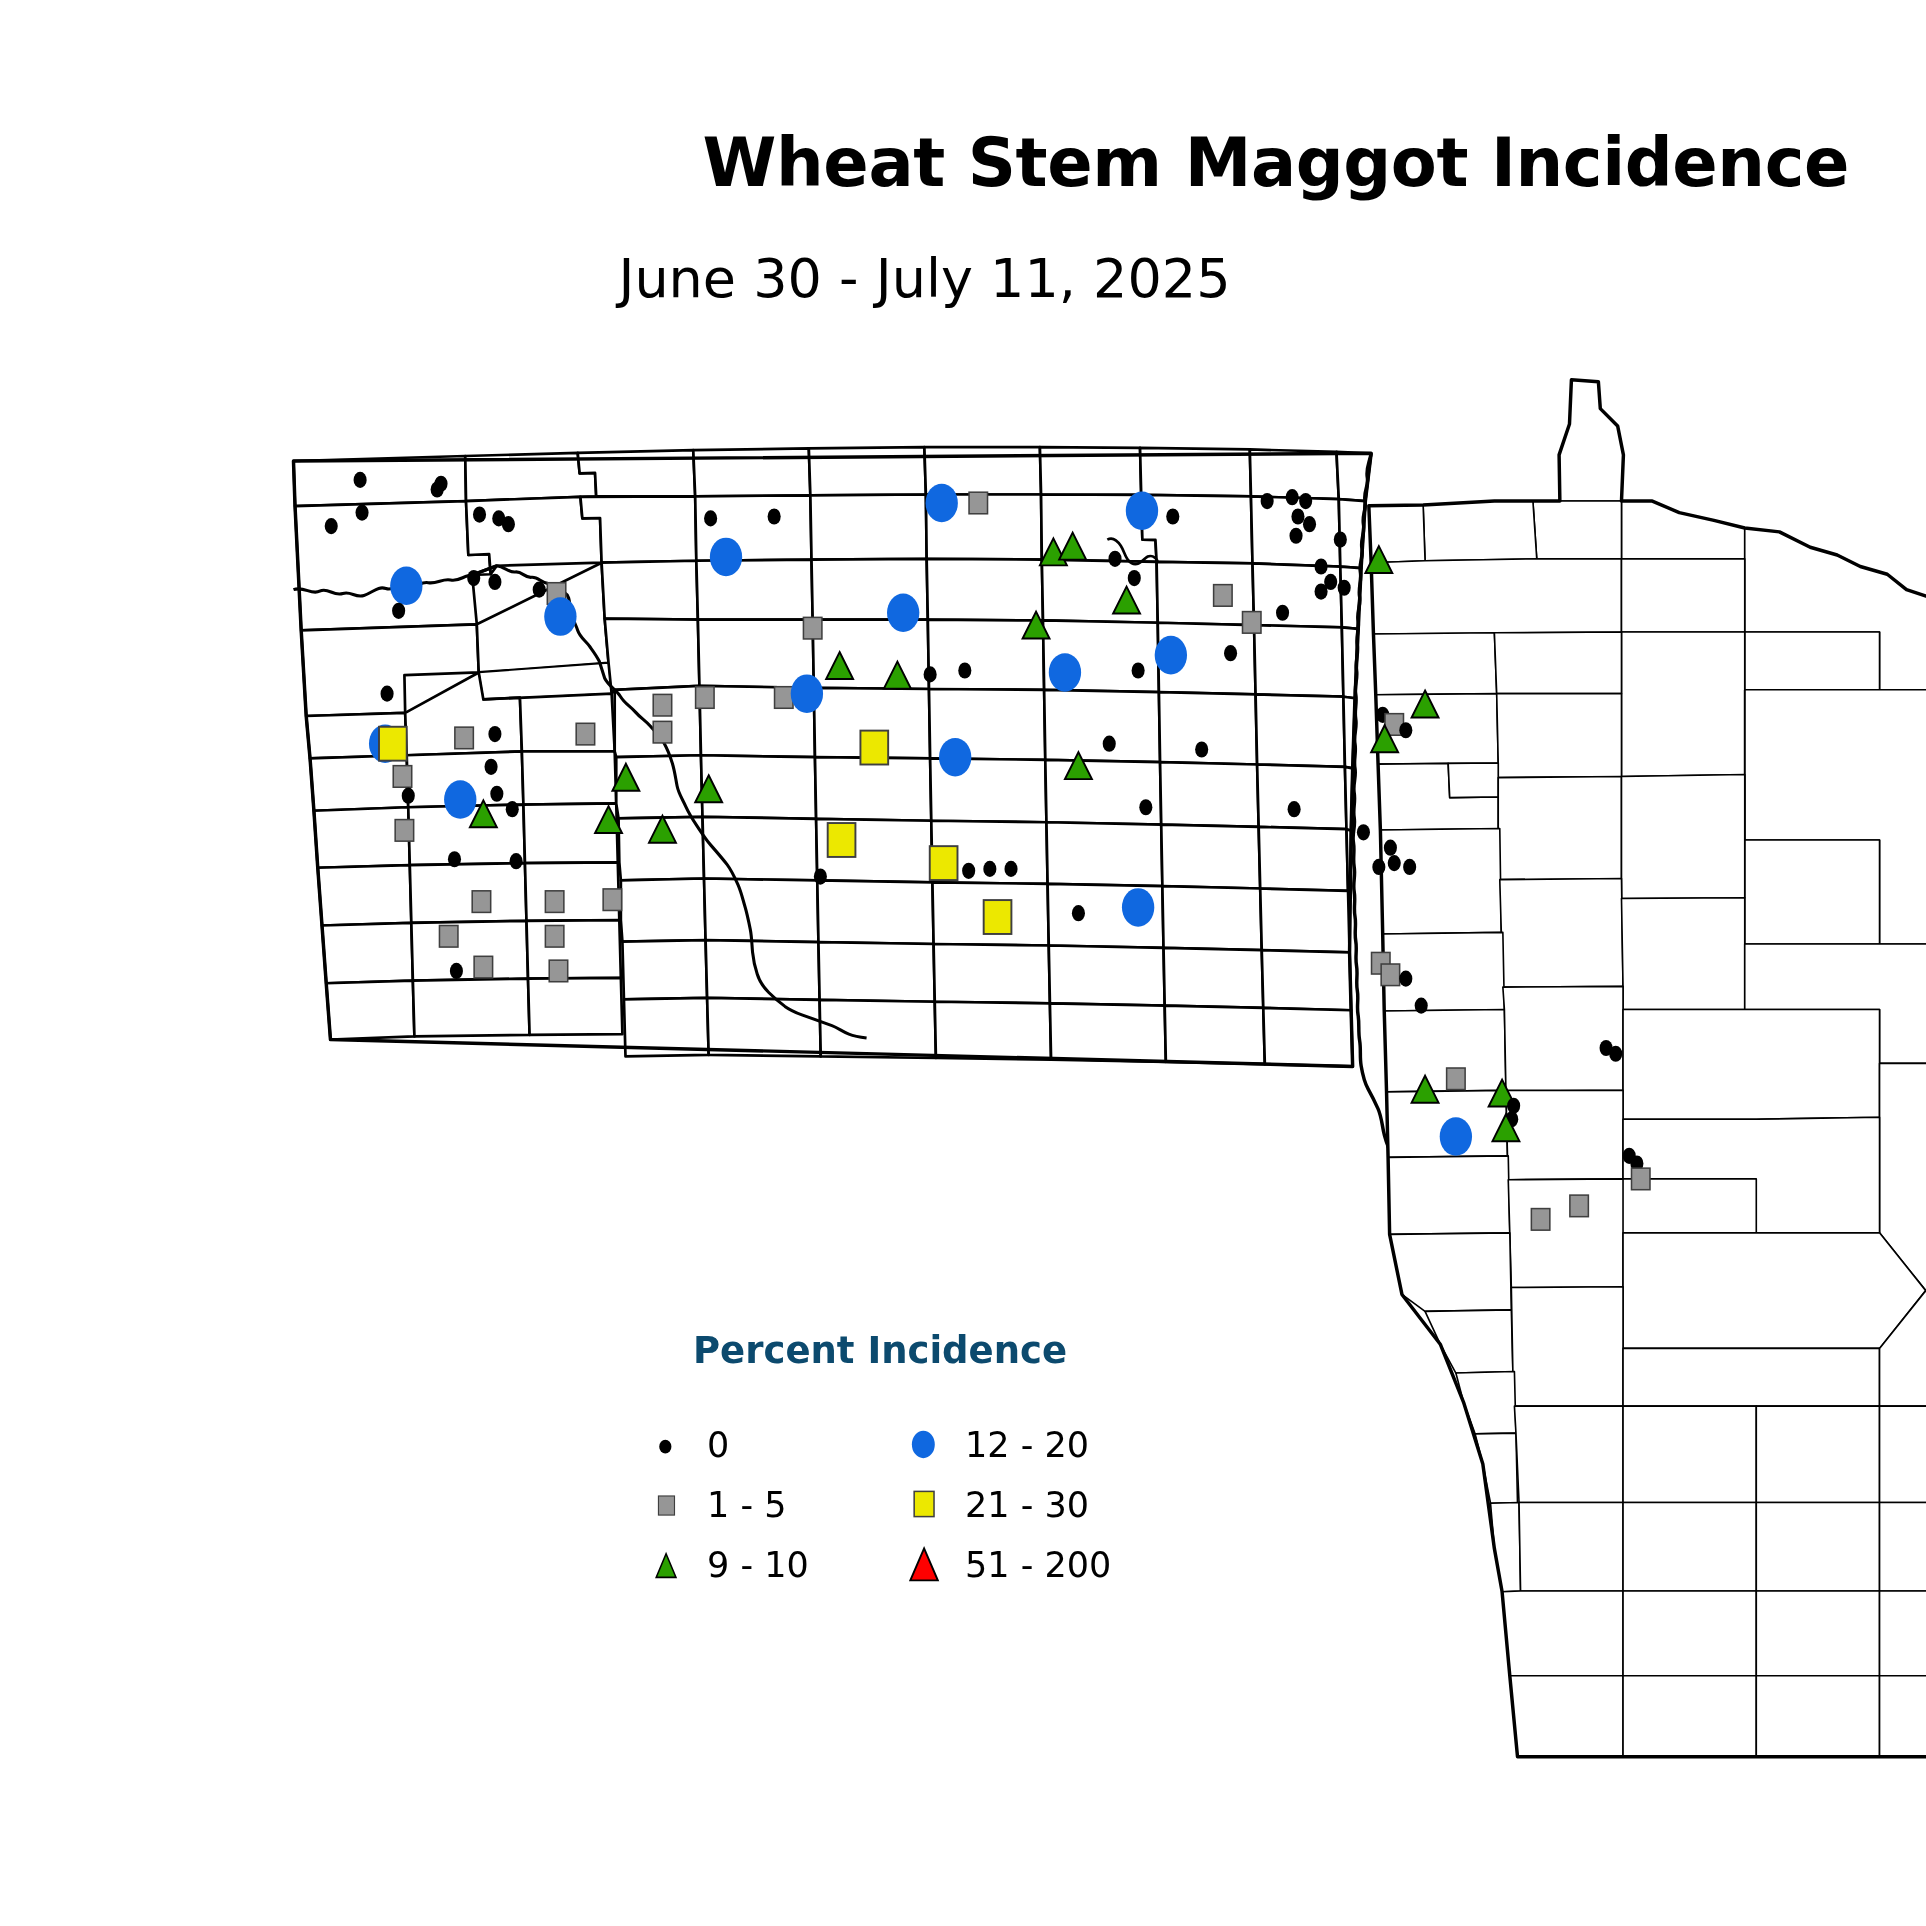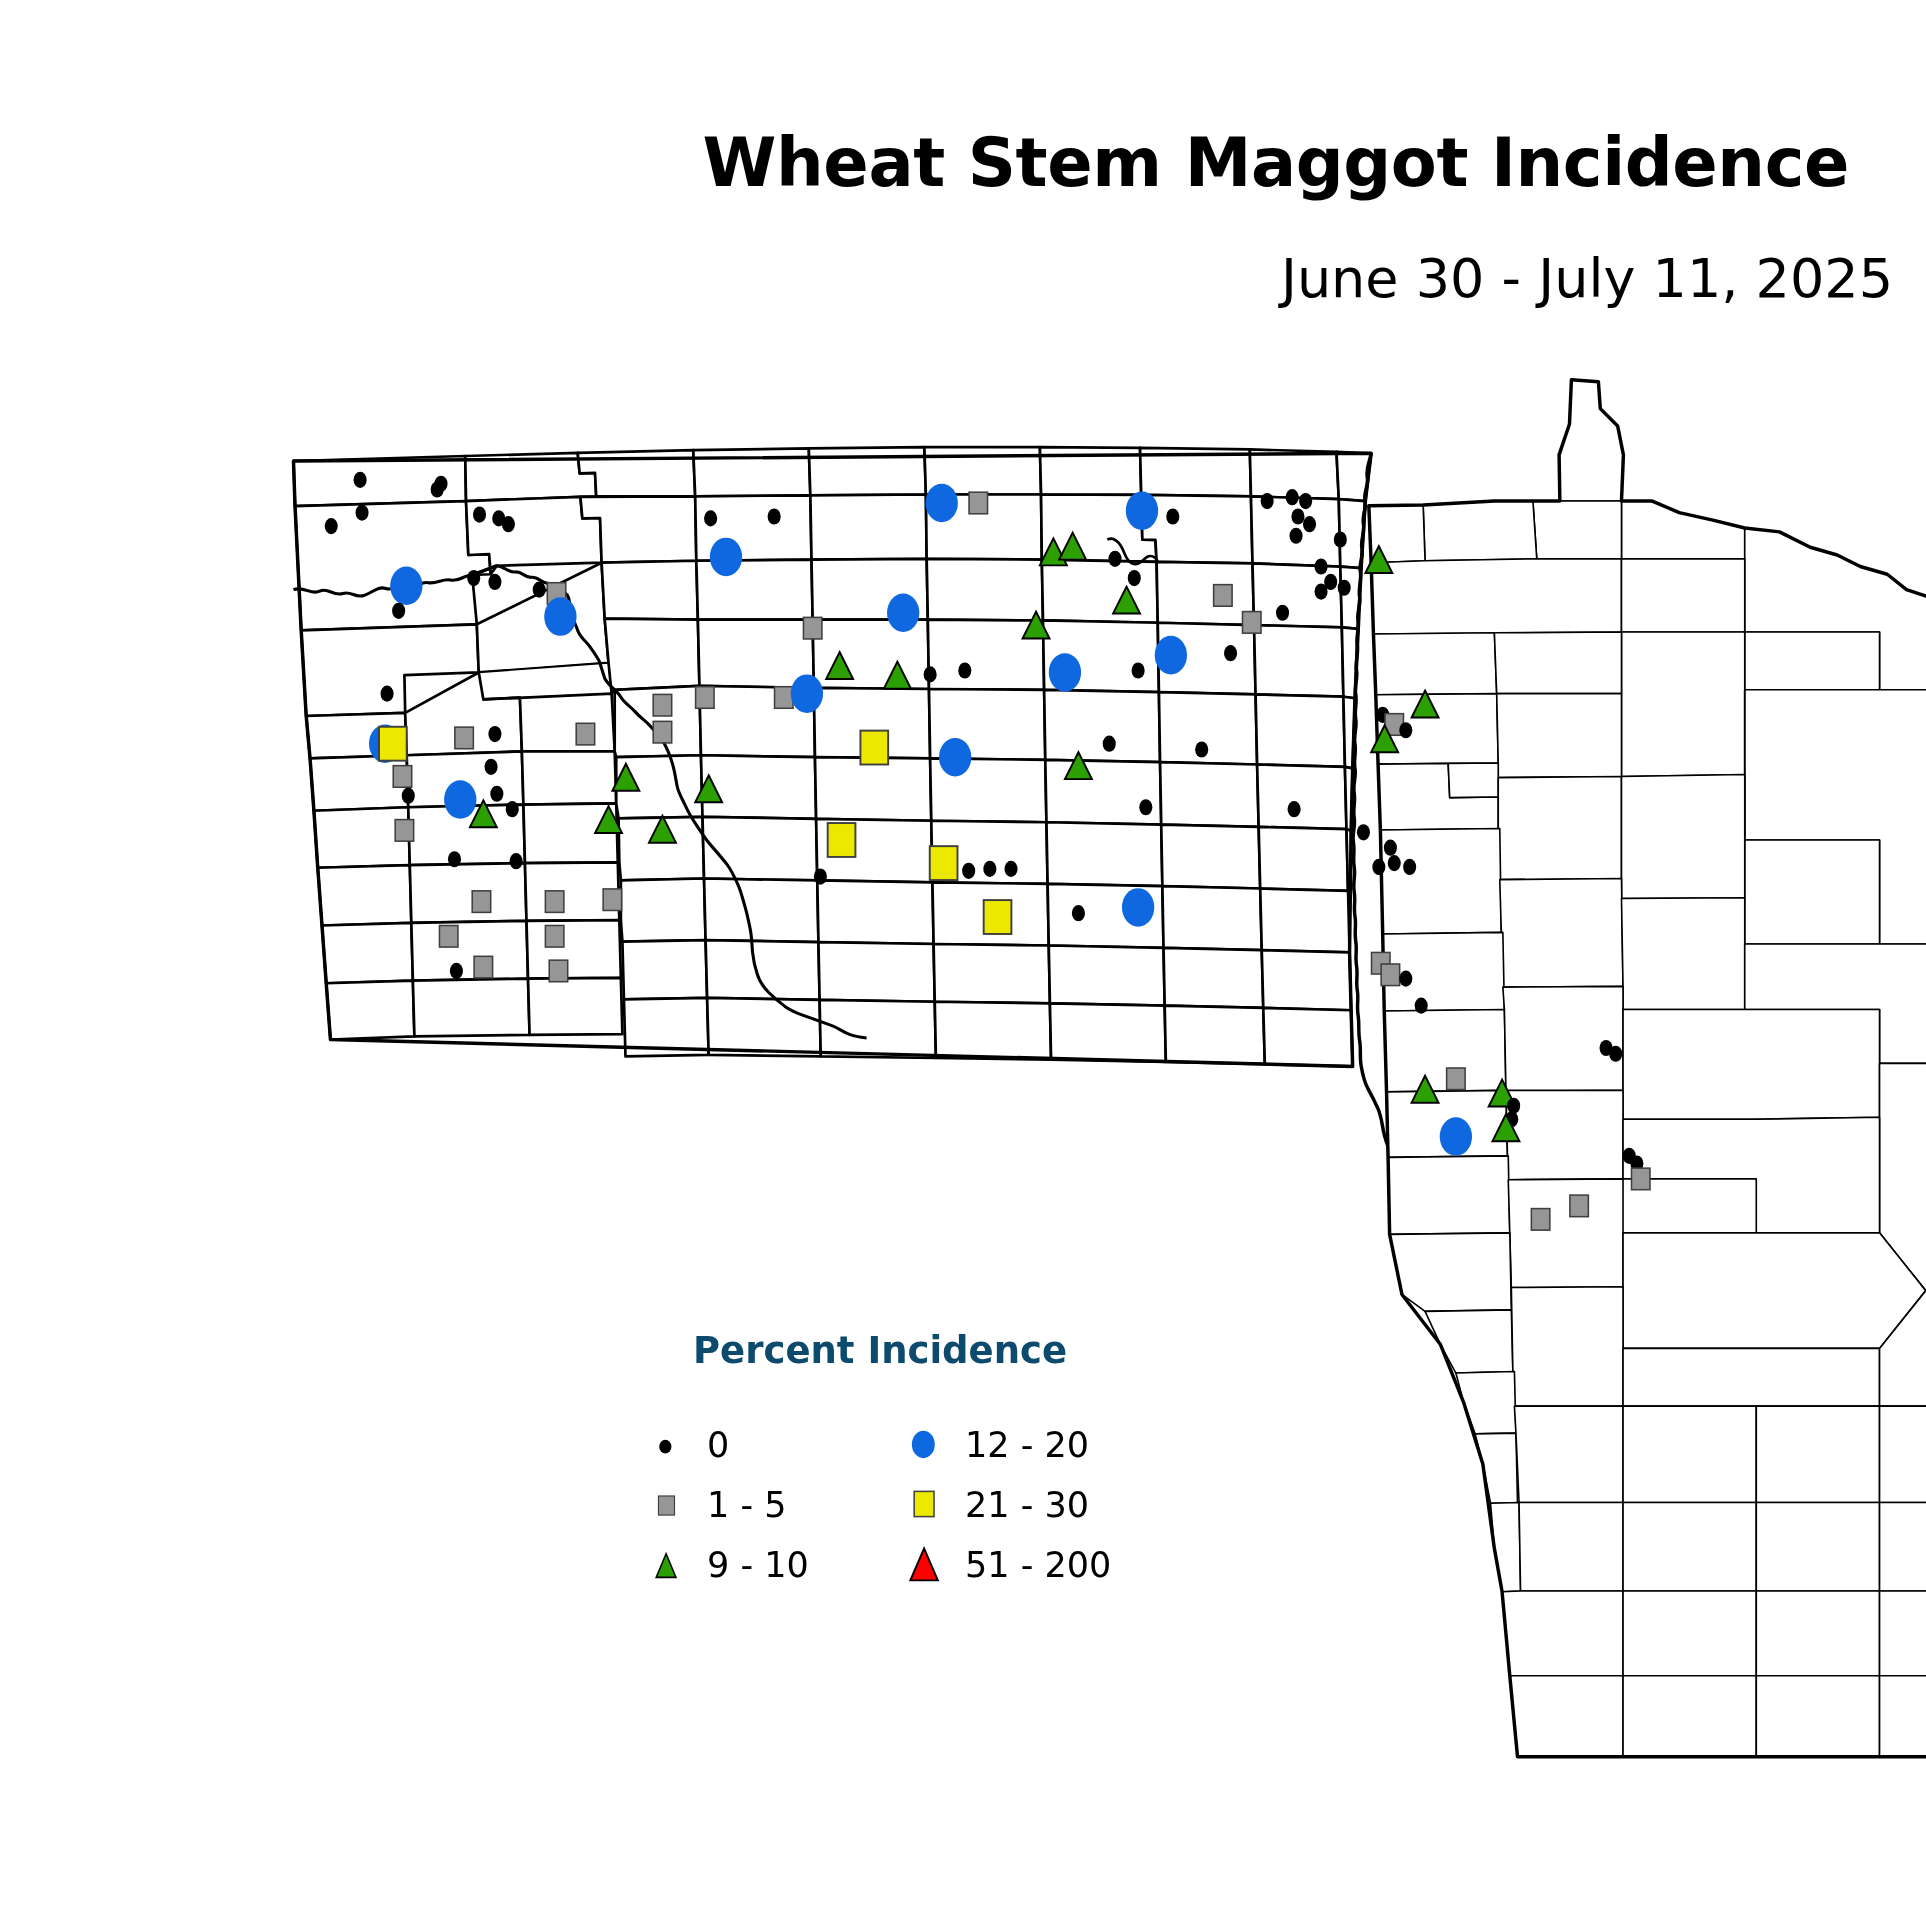--- a/index.html
+++ b/index.html
@@ -12,27 +12,26 @@
     font-family:"DejaVu Sans", sans-serif;
     font-weight:bold;
     font-size:67px;
     letter-spacing:-0.4px;
     color:#000000;
     white-space:nowrap;
     margin-top:28px;
   }
   #subtitle {
     position:absolute; left:0; top:247px; width:1849px;
-    text-align:right;
+    text-align:center;
     font-family:"DejaVu Sans", sans-serif;
     font-weight:normal;
     font-size:54px;
     color:#000000;
     white-space:nowrap;
-    margin-left:44px;
   }
 
   #mapwrap { position:absolute; left:0; top:0; width:2542px; height:1965px; }
   svg.mapsvg { display:block; width:2542px; height:1965px; }
 
   .cty     { fill:#ffffff; stroke:#000000; stroke-width:7; stroke-linejoin:round; vector-effect:none; }
   .cty-thin{ fill:#ffffff; stroke:#000000; stroke-width:4.2; stroke-linejoin:round; }
   .stateline { fill:none; stroke:#000000; stroke-width:9; stroke-linejoin:round; }
 
   .m-zero  { fill:#000000; stroke:none; }

